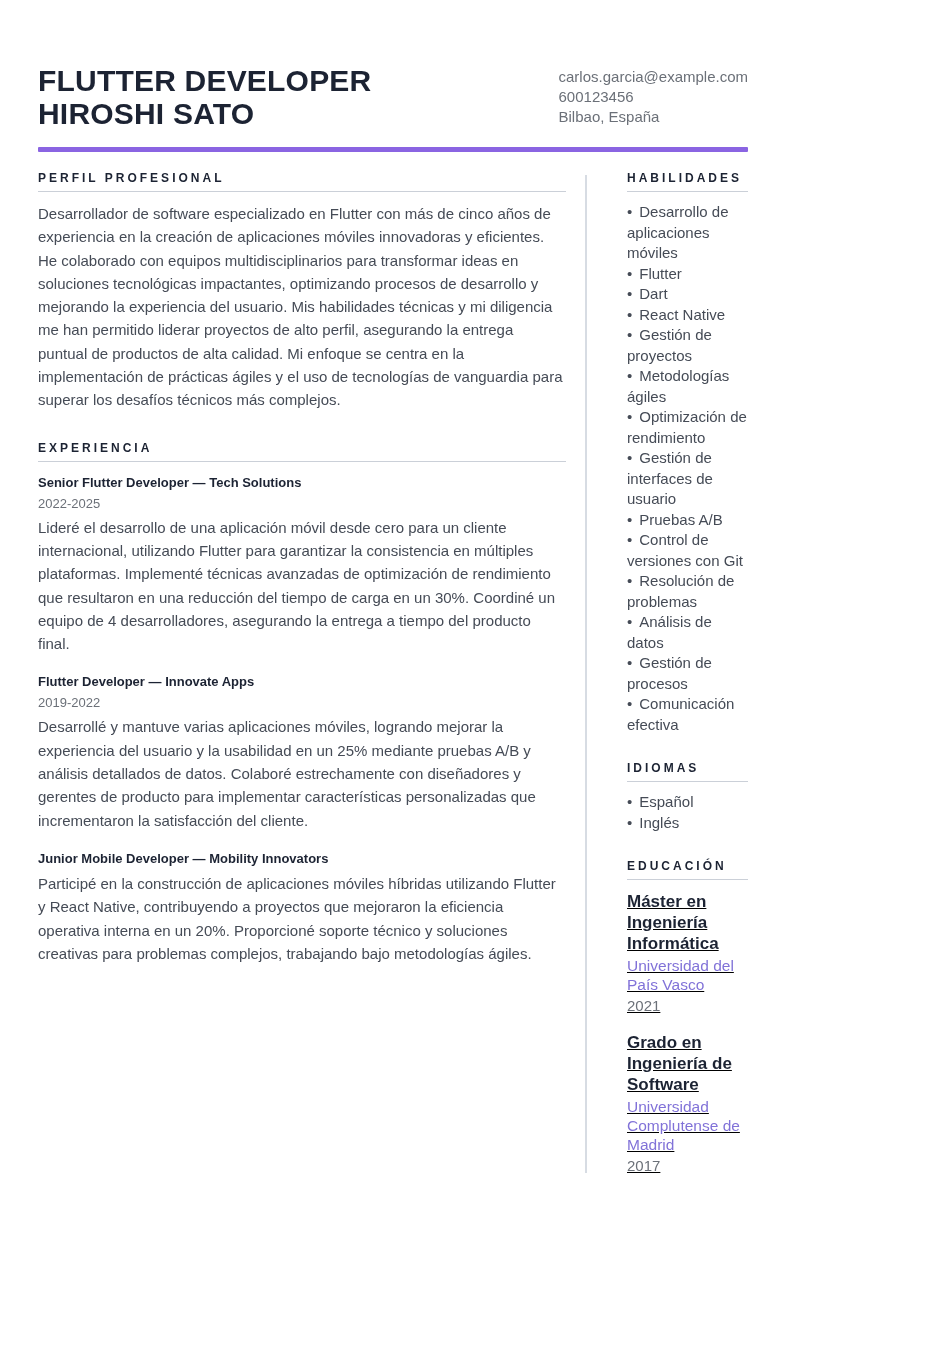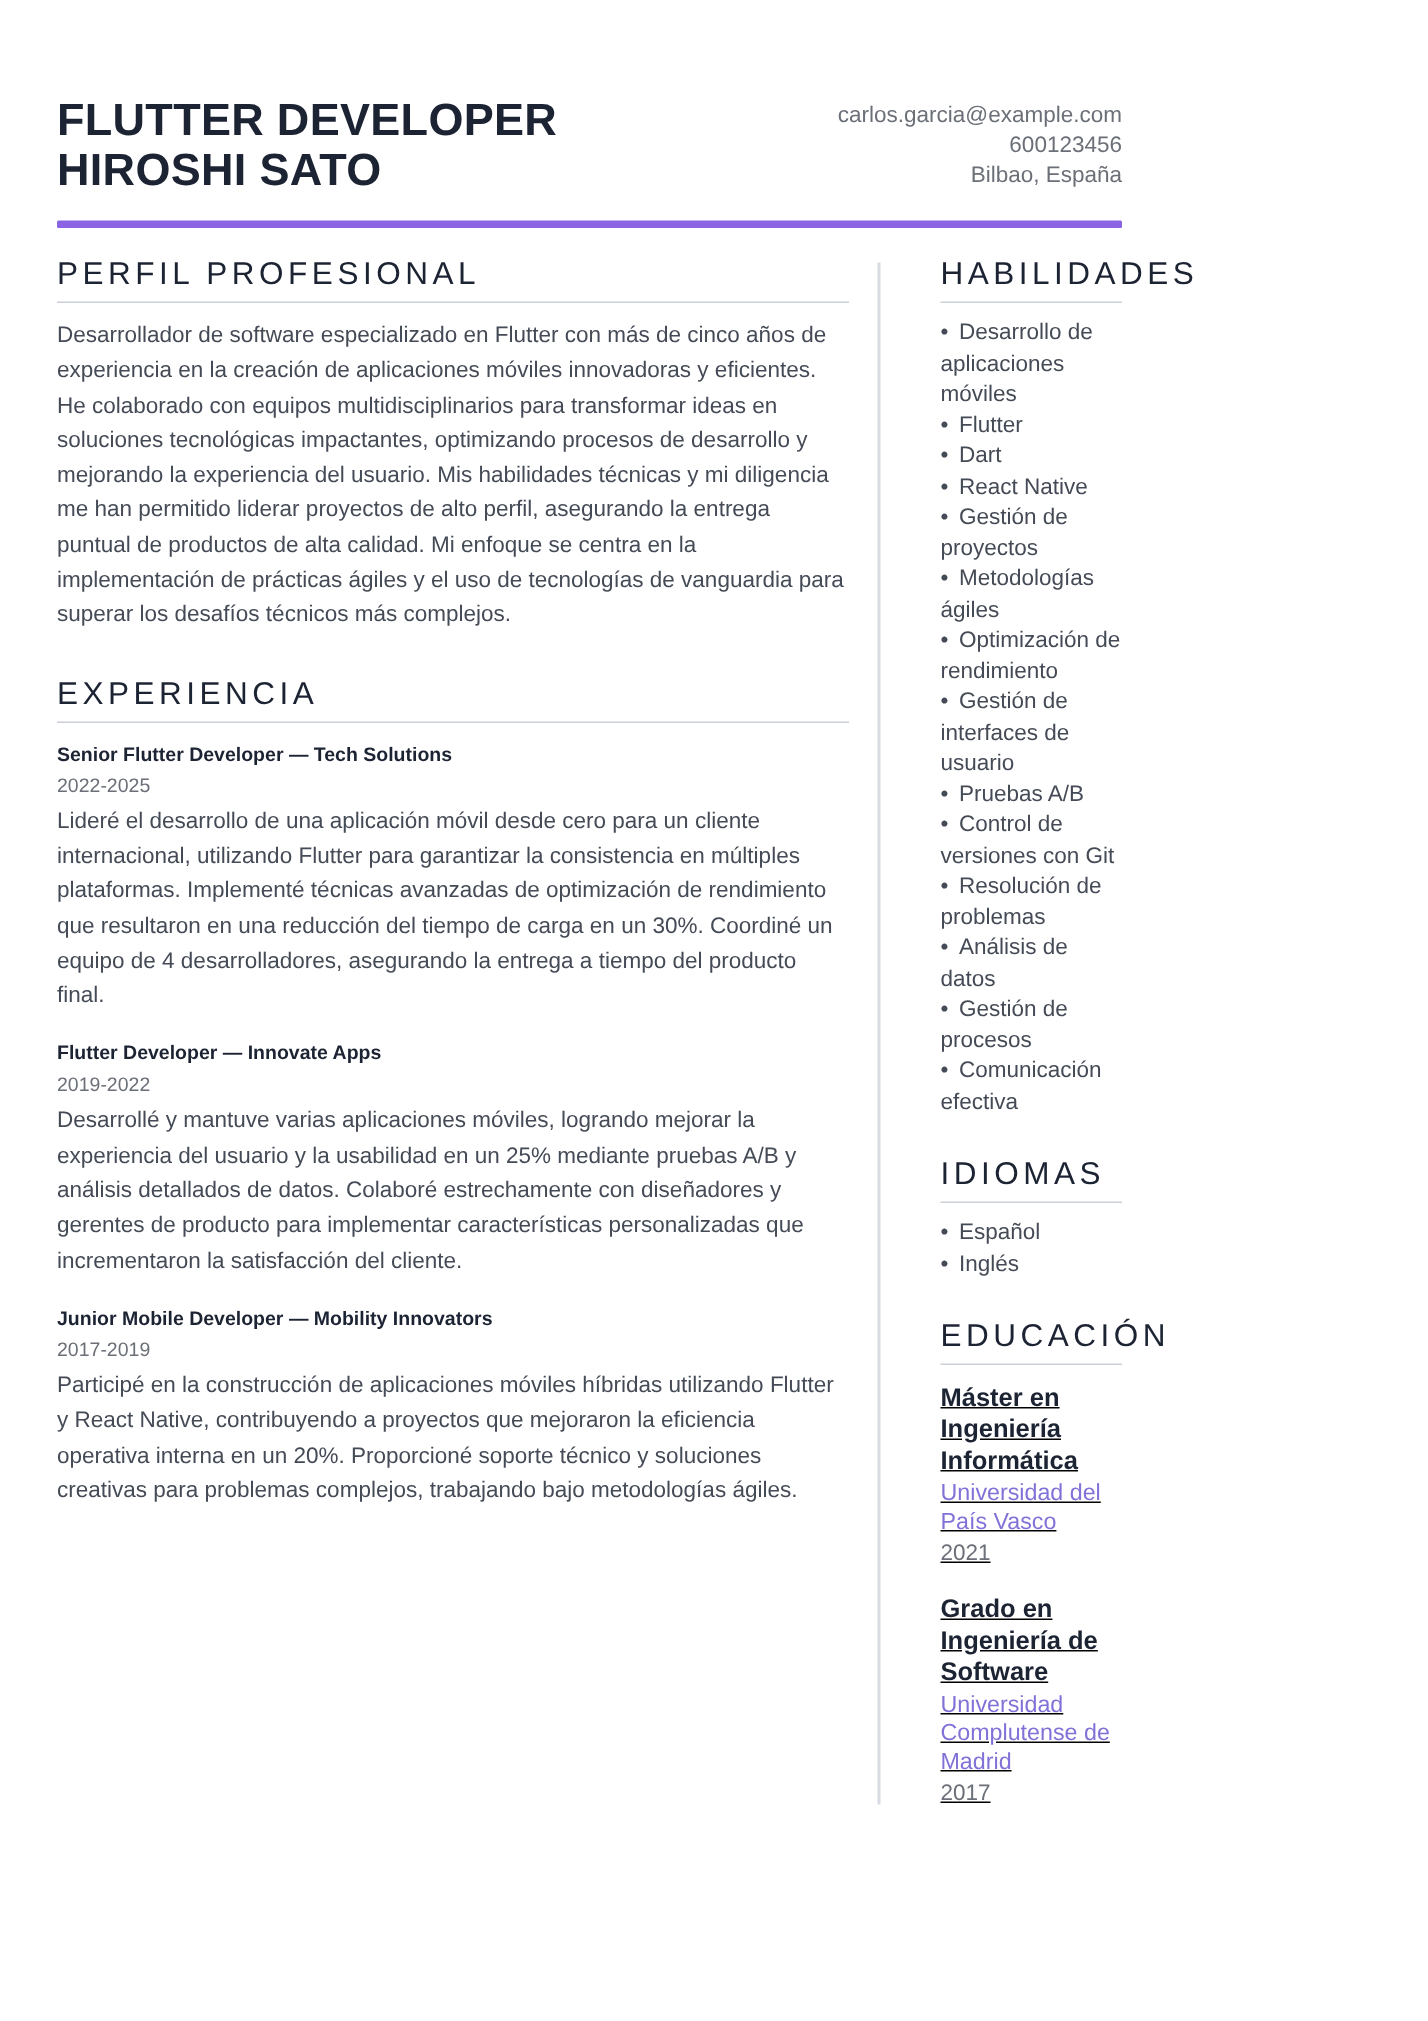--- a/index.html
+++ b/index.html
@@ -15,28 +15,28 @@
   html,body{margin:0;padding:0;}
   body{
     width:952px;height:1347px;background:#ffffff;
     font-family:"Liberation Sans", sans-serif;
     -webkit-font-smoothing:antialiased;
   }
   .page{width:788px;height:1347px;padding:40px 40px 0 38px;margin-top:24px;}
   .header{display:flex;justify-content:space-between;align-items:flex-start;}
   .title{margin:0;font-size:30px;line-height:33px;font-weight:700;color:var(--ink);letter-spacing:.2px;}
   .title span{display:block;}
-  .contact{text-align:right;color:var(--muted);font-size:15px;line-height:20px;padding-top:3px;}
+  .contact{text-align:left;color:var(--muted);font-size:15px;line-height:20px;padding-top:3px;}
   .accent-rule{height:5px;background:var(--accent);margin-top:17px;border-radius:1px;}
   .columns{display:flex;margin-top:19px;}
   .col-left{flex:0 0 528px;width:528px;}
   .vdivider{flex:0 0 2px;width:2px;background:var(--divider);margin:4px 40px 2px 19px;}
   .col-right{flex:1;min-width:0;}
   h2.sec{
-    margin:0;font-size:21px;font-weight:400;color:var(--ink);
+    margin:0;font-size:12px;font-weight:700;color:var(--ink);
     letter-spacing:3px;padding-bottom:6px;border-bottom:1px solid var(--rule);
   }
   .body{margin:10px 0 0;font-size:15px;line-height:23.3px;color:var(--body);}
   .section-experience{margin-top:29px;}
   .job{margin-top:10px;}
   .job + .job{margin-top:16px;}
   .job h3{margin:0;font-size:13px;line-height:21px;font-weight:700;color:var(--ink);}
   .dates{color:var(--muted);font-size:13px;line-height:19px;margin-top:1px;}
   .job .body{margin-top:3px;}
   .blist{list-style:none;margin:10px 0 0;padding:0;font-size:15px;line-height:20.5px;color:var(--body);}
@@ -87,21 +87,20 @@
         </div>
 
         <div class="job">
           <h3>Flutter Developer — Innovate Apps</h3>
           <div class="dates">2019-2022</div>
           <p class="body">Desarrollé y mantuve varias aplicaciones móviles, logrando mejorar la experiencia del usuario y la usabilidad en un 25% mediante pruebas A/B y análisis detallados de datos. Colaboré estrechamente con diseñadores y gerentes de producto para implementar características personalizadas que incrementaron la satisfacción del cliente.</p>
         </div>
 
         <div class="job">
           <h3>Junior Mobile Developer — Mobility Innovators</h3>
-          <div class="dates">2017-2019</div>
           <p class="body">Participé en la construcción de aplicaciones móviles híbridas utilizando Flutter y React Native, contribuyendo a proyectos que mejoraron la eficiencia operativa interna en un 20%. Proporcioné soporte técnico y soluciones creativas para problemas complejos, trabajando bajo metodologías ágiles.</p>
         </div>
       </section>
 
     </div>
 
     <div class="vdivider"></div>
 
     <div class="col-right">
 

